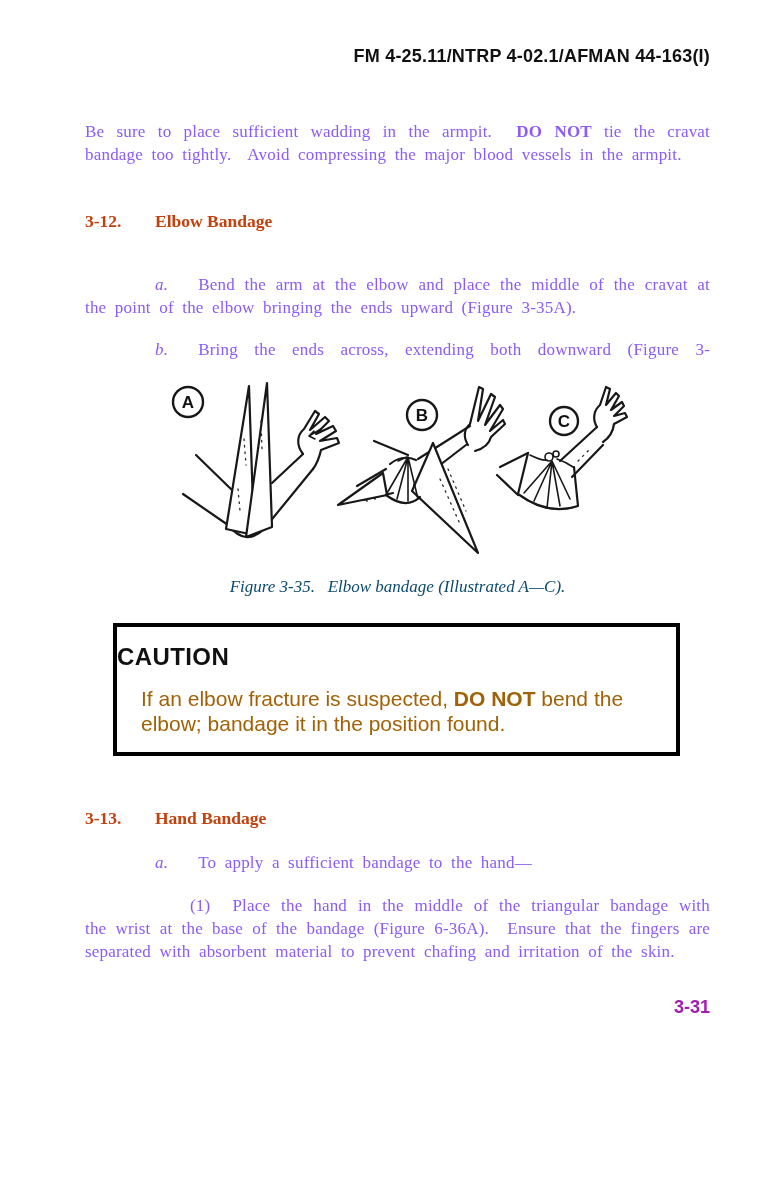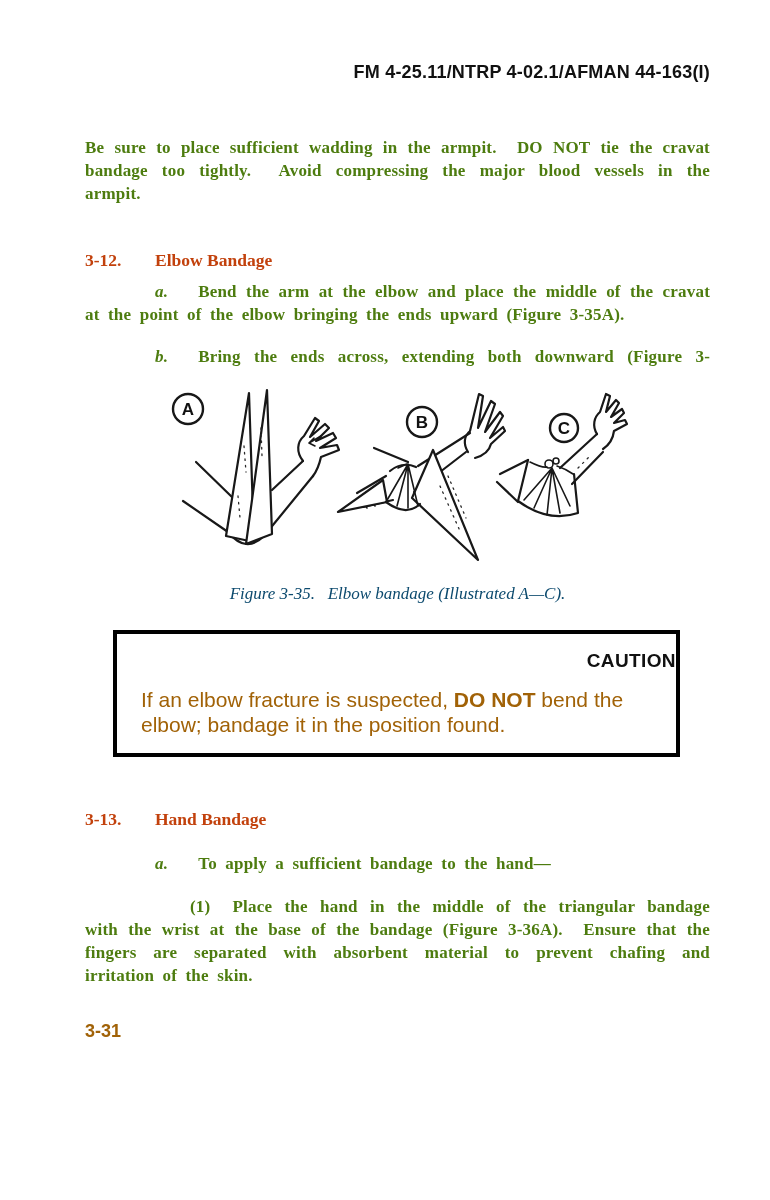--- a/index.html
+++ b/index.html
@@ -2,71 +2,71 @@
 <html><head>
 <meta charset="utf-8">
 <style>
   html,body{margin:0;padding:0;background:#ffffff;}
   .page{
     position:relative;width:770px;height:1200px;background:#ffffff;
     color:#161616;overflow:hidden;
     font-family:"Liberation Serif",serif;
   }
   .content{
-    position:absolute;left:85px;top:16px;width:625px;display:flow-root;
+    position:absolute;left:85px;top:0;width:625px;display:flow-root;
   }
   .doc-header{
     margin:46px 0 0;text-align:right;
     font-family:"Liberation Sans",sans-serif;font-weight:bold;
     font-size:18px;line-height:20px;letter-spacing:.2px;color:#111;
   }
   .para{
     font-size:17px;line-height:23px;text-align:justify;
-    word-spacing:4px;letter-spacing:.2px;white-space:pre-wrap;color:#4d7c0f;font-weight:bold;
+    word-spacing:4px;letter-spacing:.2px;white-space:pre-wrap;color:#8b5cf6;
   }
   .p-intro{margin:54px 0 0;}
   .sec-head{
     margin:0;font-size:17.5px;line-height:23px;font-weight:bold;color:#c2410c;
   }
   .h-312{margin-top:44px;}
   .h-313{margin-top:51px;}
   .sec-num{display:inline-block;width:70px;}
   .lead{margin:19px 0 0;}
   .item{text-indent:70px;}
-  .i-a{margin:8px 0 0;}
+  .i-a{margin:40px 0 0;}
   .i-b{margin:19px 0 0;}
   .i-c{margin:21px 0 0;}
   .item-letter{font-style:italic;}
   .gap30{display:inline-block;width:30px;}
   .gap22{display:inline-block;width:22px;}
   .jline{display:block;text-align:justify;text-align-last:justify;text-indent:70px;}
   .jrest{display:block;text-indent:0;text-align:left;}
   .fig-svg{display:block;margin:8px 0 0 65px;}
   .fig-caption{
     margin:6px 0 0;text-align:center;font-style:italic;
     font-size:17px;line-height:23px;white-space:pre-wrap;color:#0c4a6e;
   }
   .caution-box{
     margin:25px 0 0 28px;width:567px;box-sizing:border-box;
     border:4px solid #000;background:#fff;
     font-family:"Liberation Sans",sans-serif;
   }
   .caution-title{
-    margin:16px 0 0;text-align:right;font-weight:bold;
-    font-size:19px;letter-spacing:.4px;color:#111;
+    margin:16px 0 0;text-align:left;font-weight:bold;
+    font-size:24px;letter-spacing:.4px;color:#111;
   }
   .caution-body{
     margin:15px 22px 16px 24px;font-size:21px;line-height:25px;color:#a16207;
   }
   .i-313a{margin:21px 0 0;}
   .subitem{margin:20px 0 0;text-indent:105px;}
   .footer{
-    margin:34px 0 0;
+    margin:34px 0 0;text-align:right;
     font-family:"Liberation Sans",sans-serif;font-weight:bold;
-    font-size:18px;line-height:21px;color:#a16207;
+    font-size:18px;line-height:21px;color:#a21caf;
   }
   b{font-family:inherit;}
   .fig-line{fill:none;stroke:#181818;stroke-width:2.2;stroke-linecap:round;stroke-linejoin:round;}
   .fig-thin{fill:none;stroke:#181818;stroke-width:1.6;stroke-linecap:round;stroke-linejoin:round;}
   .fig-poly{fill:#ffffff;stroke:#181818;stroke-width:2.2;stroke-linejoin:round;}
   .fig-stipple{fill:none;stroke:#2a2a2a;stroke-width:1.3;stroke-dasharray:1.5,5;stroke-linecap:round;}
   .fig-label-circle{fill:#ffffff;stroke:#181818;stroke-width:2.4;}
   .fig-label-text{font-family:"Liberation Sans",sans-serif;font-size:17px;font-weight:bold;fill:#111;text-anchor:middle;}
 </style>
 </head>
@@ -143,18 +143,18 @@
 
     <div class="caution-box">
       <div class="caution-title">CAUTION</div>
       <div class="caution-body"><span>If an elbow fracture is suspected, </span><b>DO NOT</b><span> bend the elbow; bandage it in the position found.</span></div>
     </div>
 
     <div class="sec-head h-313"><span class="sec-num">3-13.</span><span>Hand Bandage</span></div>
 
     <p class="para item i-313a"><span class="item-letter">a.</span><span class="gap30"></span><span>To apply a sufficient bandage to the hand—</span></p>
 
-    <p class="para subitem"><span>(1)</span><span class="gap22"></span><span>Place the hand in the middle of the triangular bandage with the wrist at the base of the bandage (Figure 3-36A).  Ensure that the fingers are separated with absorbent material to prevent chafing and irritation of the skin.</span></p>
+    <p class="para subitem"><span>(1)</span><span class="gap22"></span><span>Place the hand in the middle of the triangular bandage with the wrist at the base of the bandage (Figure 6-36A).  Ensure that the fingers are separated with absorbent material to prevent chafing and irritation of the skin.</span></p>
 
     <div class="footer">3-31</div>
 
   </div>
 </div>
 
 </body></html>

